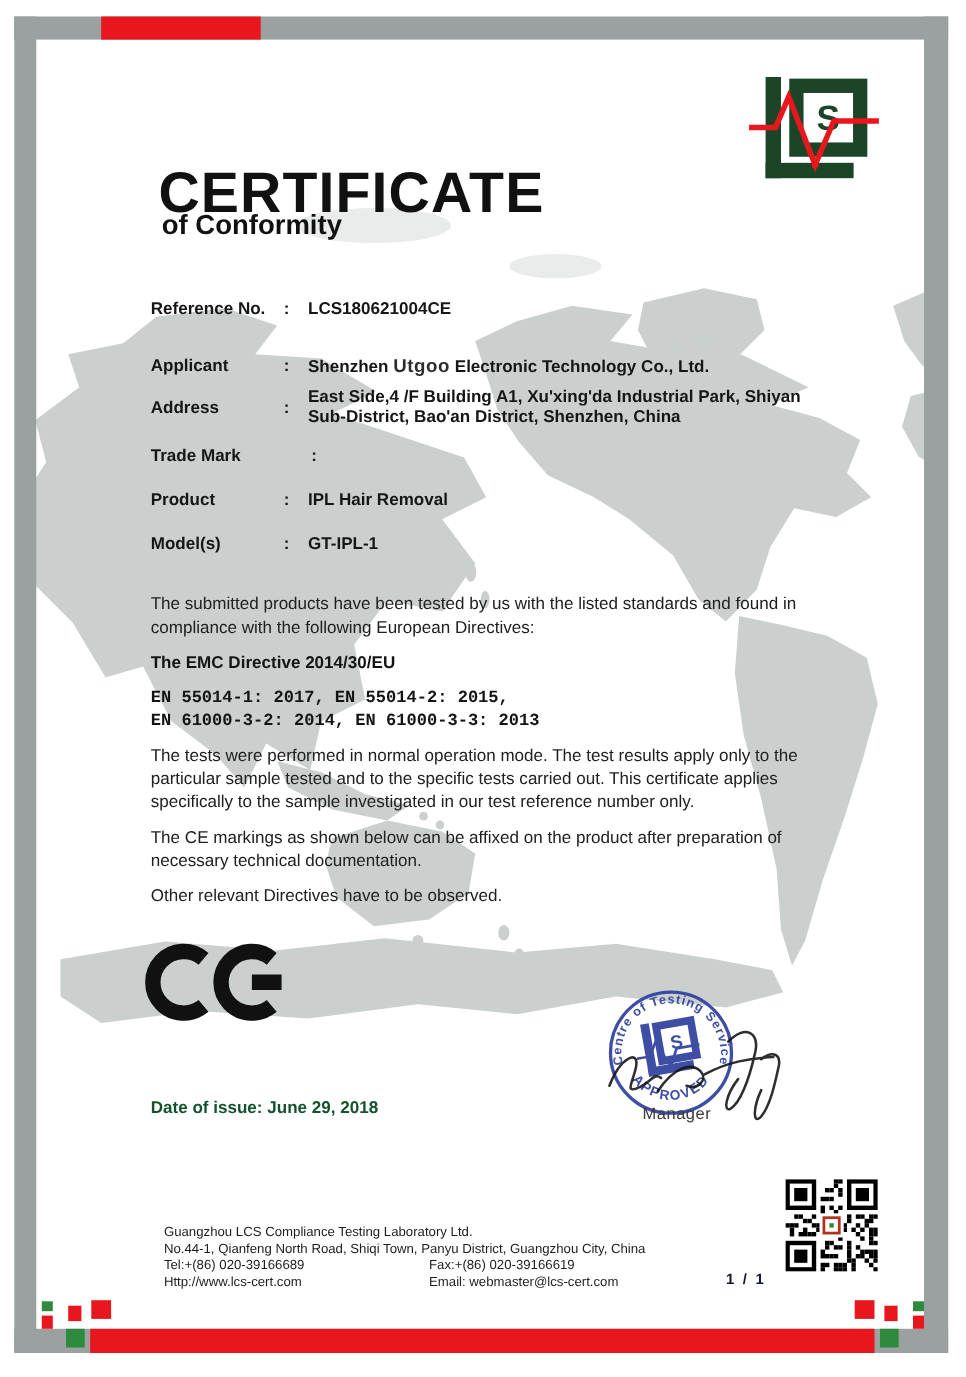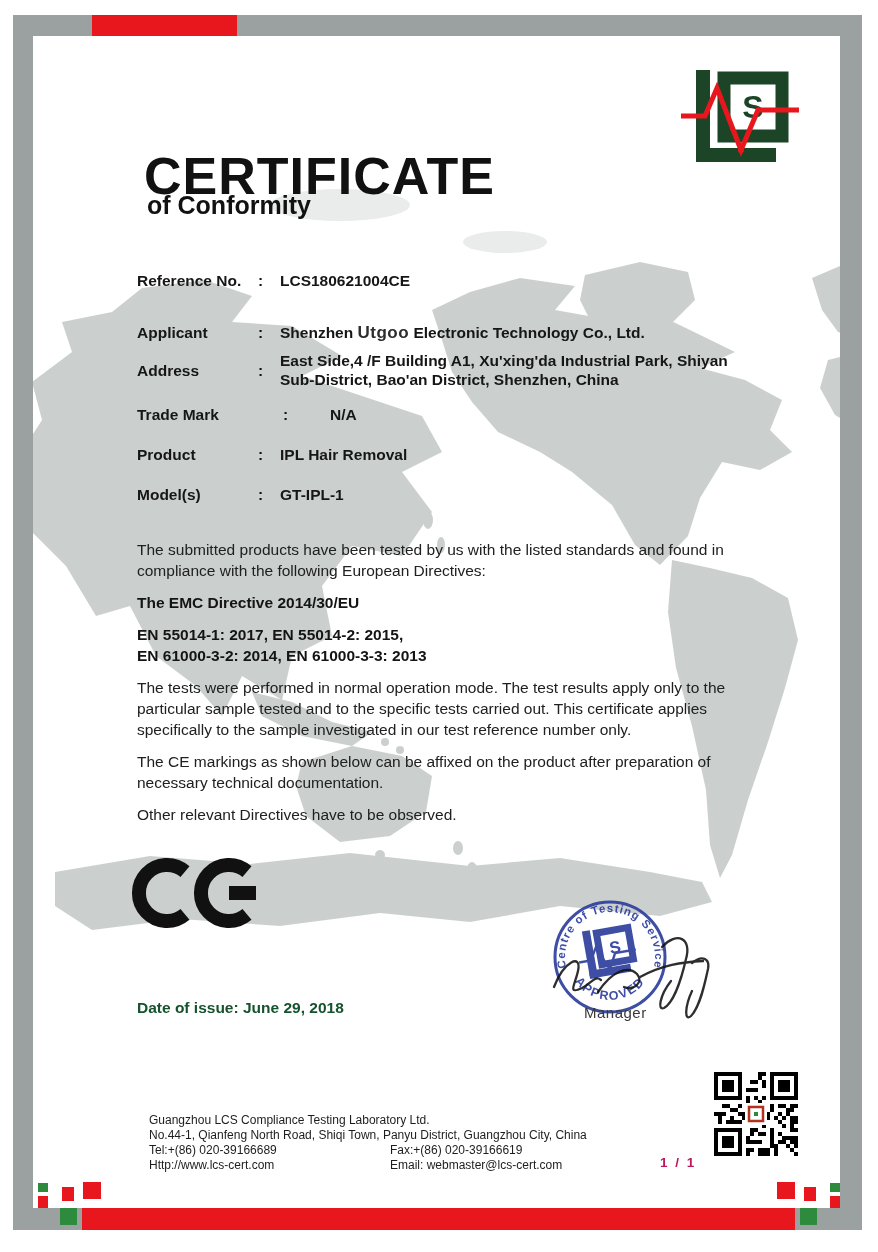--- a/index.html
+++ b/index.html
@@ -20,30 +20,30 @@
   #title-main{left:144px;top:146px;font-size:52px;font-weight:bold;letter-spacing:1px;color:#111;}
   #title-sub{left:147px;top:191px;font-size:25px;font-weight:bold;color:#111;}
   .frow{left:137px;width:620px;display:flex;font-size:15.5px;font-weight:bold;color:#161616;line-height:19px;}
   .frow .lab{width:121px;flex:none;}
   .frow .col{width:22px;flex:none;text-align:left;}
   .frow .val{width:477px;}
   .brand{font-size:17px;letter-spacing:.5px;color:#2d2d2d;}
   #body{left:137px;top:539px;width:612px;font-size:15.5px;line-height:21px;color:#202020;}
   #body p{margin:0 0 11px 0;}
   #body p.b{font-weight:bold;color:#141414;}
-  #body p.pre{white-space:pre-line;}
+  #body p.pre{white-space:pre-line;font-family:Liberation Mono, monospace;}
   #ce-mark{left:131px;top:850px;}
   #stamp{left:540px;top:895px;}
   #manager{left:584px;top:1004px;font-size:15px;color:#3a3a3a;letter-spacing:.5px;}
   #date-line{left:137px;top:999px;font-size:15.5px;font-weight:bold;color:#14532d;}
   #footer{left:149px;top:1113px;font-size:12px;line-height:15px;color:#1d1d1d;}
   .fcols{display:flex;}
   .fcols .c1{width:241px;flex:none;}
   #qr{left:714px;top:1072px;width:84px;height:84px;}
-  #page-num{left:660px;top:1155px;font-size:13.5px;font-weight:bold;letter-spacing:2px;color:#be185d;}
+  #page-num{left:660px;top:1155px;font-size:13.5px;font-weight:bold;letter-spacing:2px;color:#0f172a;}
   #lcs-logo{left:681px;top:58px;}
 </style>
 </head>
 <body>
 
 <div id="page">
 
   <svg id="map" width="878" height="1252" viewBox="0 0 878 1252">
     <g fill="#bdc3c2" opacity="0.78">
       <path d="M585,275 L640,262 L688,272 L695,300 L665,330 L625,345 L595,330 L580,300 Z"></path>
@@ -113,21 +113,20 @@
     <span class="val"><span>Shenzhen </span><span class="brand">Utgoo</span><span> Electronic Technology Co., Ltd.</span></span>
   </div>
   <div class="abs frow" style="top:351px;align-items:center;">
     <span class="lab">Address</span>
     <span class="col">:</span>
     <span class="val">East Side,4 /F Building A1, Xu'xing'da Industrial Park, Shiyan Sub-District, Bao'an District, Shenzhen, China</span>
   </div>
   <div class="abs frow" style="top:405px;gap:25px;">
     <span class="lab">Trade Mark</span>
     <span class="col">:</span>
-    <span class="val">N/A</span>
   </div>
   <div class="abs frow" style="top:445px;">
     <span class="lab">Product</span>
     <span class="col">:</span>
     <span class="val">IPL Hair Removal</span>
   </div>
   <div class="abs frow" style="top:485px;justify-content:space-between;">
     <span class="lab">Model(s)</span>
     <span class="col">:</span>
     <span class="val">GT-IPL-1</span>

